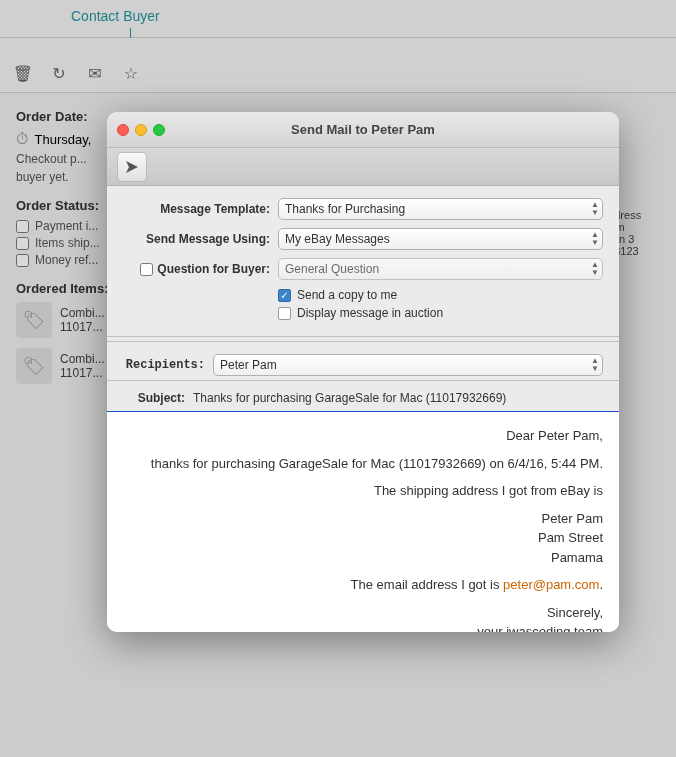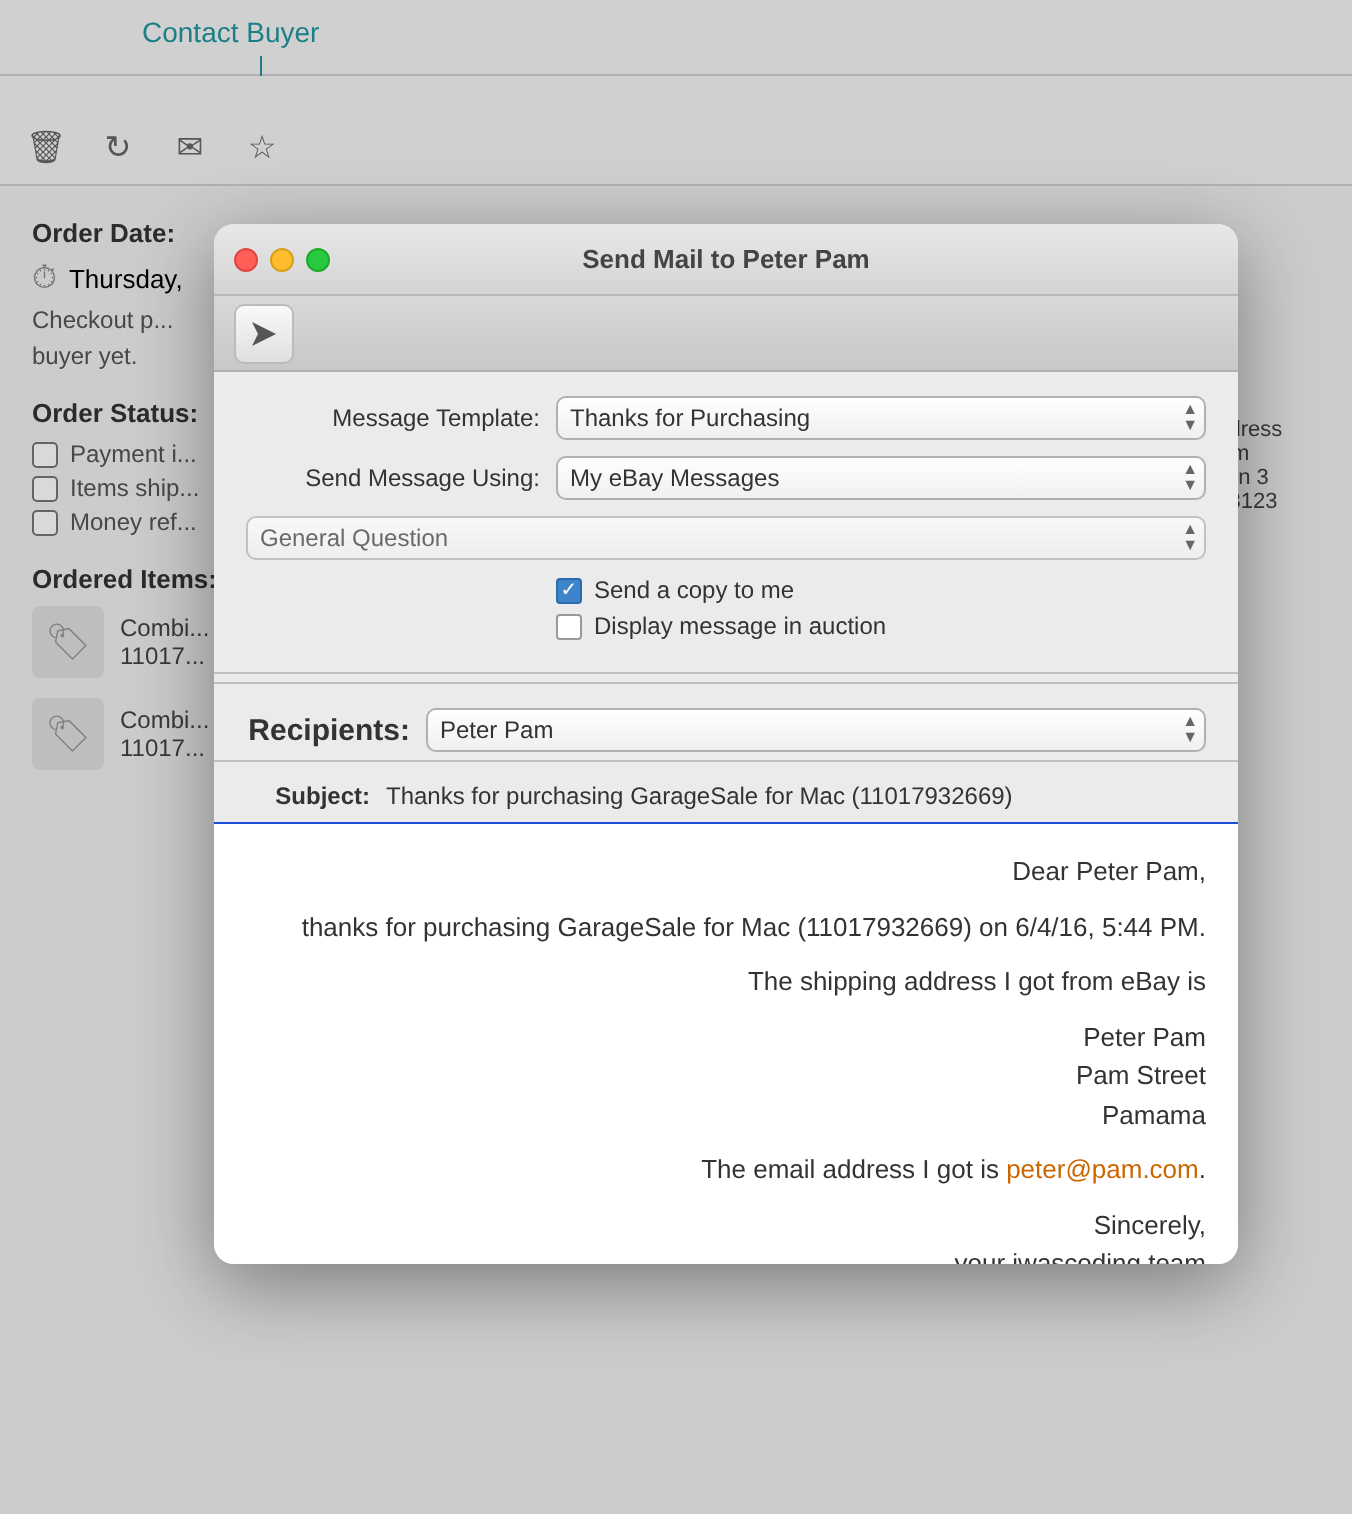--- a/index.html
+++ b/index.html
@@ -247,21 +247,21 @@
     }
 
     .form-row {
       display: flex;
       align-items: center;
       margin-bottom: 8px;
     }
 
     .form-label {
       font-size: 12px;
-      font-weight: 400;
+      font-weight: 700;
       color: #333;
       text-align: right;
       width: 155px;
       flex-shrink: 0;
       padding-right: 8px;
     }
 
     .select-wrapper {
       flex: 1;
       position: relative;
@@ -343,27 +343,28 @@
     .recipients-row {
       display: flex;
       align-items: center;
       margin-bottom: 4px;
       padding: 4px 16px;
       background: #ebebeb;
       border-bottom: 1px solid #c0c0c0;
     }
 
     .recip-label {
-      font-size: 15px;
+      font-size: 12px;
       font-weight: 600;
       color: #333;
       width: 90px;
       text-align: right;
       padding-right: 8px;
       flex-shrink: 0;
+      font-family: Liberation Mono, monospace;
     }
 
     .recip-select-wrapper {
       flex: 1;
       position: relative;
     }
 
     .recip-select-wrapper select {
       width: 100%;
       height: 22px;
@@ -549,20 +550,24 @@
           <option>Email</option>
         </select>
         <div class="select-arrows">
           <span>▲</span>
           <span>▼</span>
         </div>
       </div>
     </div>
 
     <div class="form-row">
+      <div style="width:155px; flex-shrink:0; display:flex; align-items:center; justify-content:flex-end; padding-right:8px; gap:4px;">
+        <input type="checkbox" style="margin: 0px;">
+        <span class="form-label" style="width:auto; padding:0;">Question for Buyer:</span>
+      </div>
       <div class="select-wrapper">
         <select disabled="">
           <option>General Question</option>
           <option>Shipping Question</option>
           <option>Payment Question</option>
         </select>
         <div class="select-arrows">
           <span>▲</span>
           <span>▼</span>
         </div>

